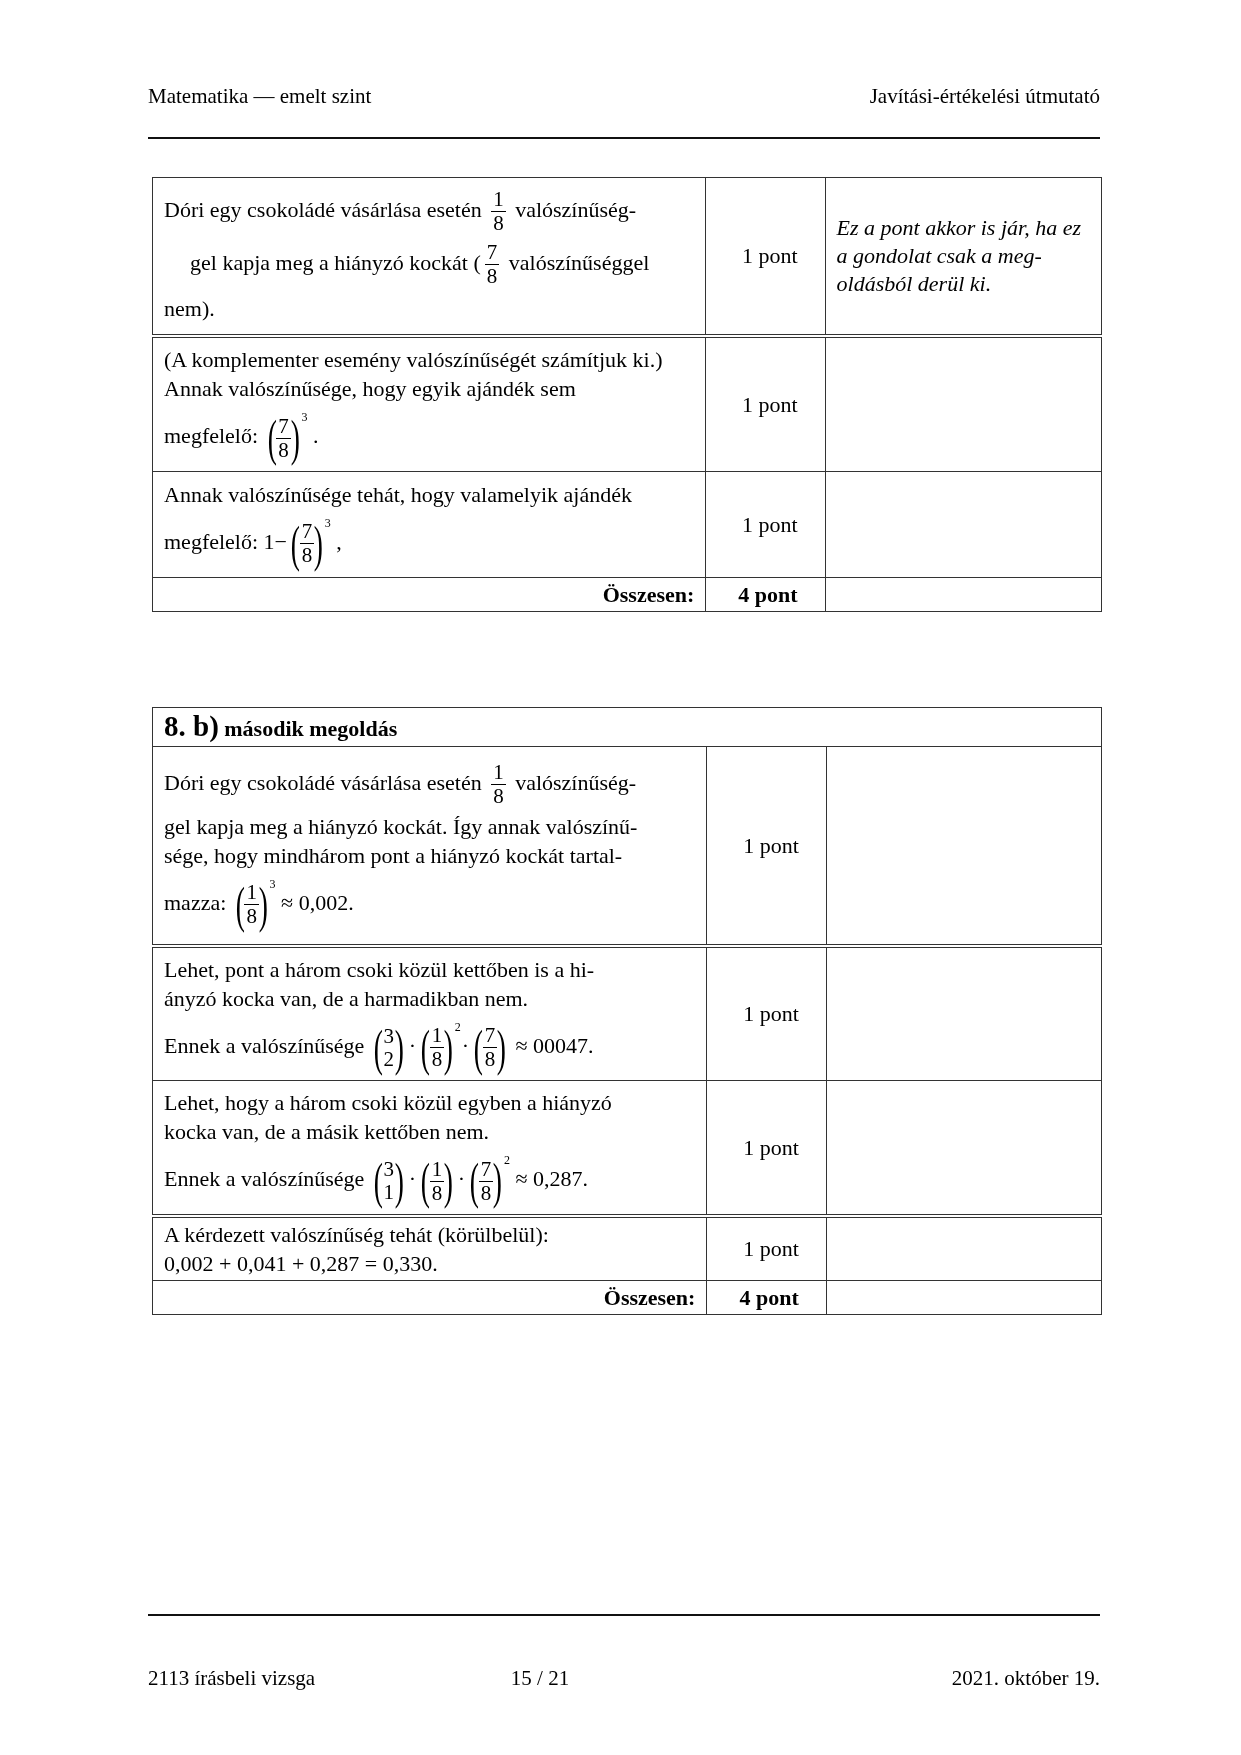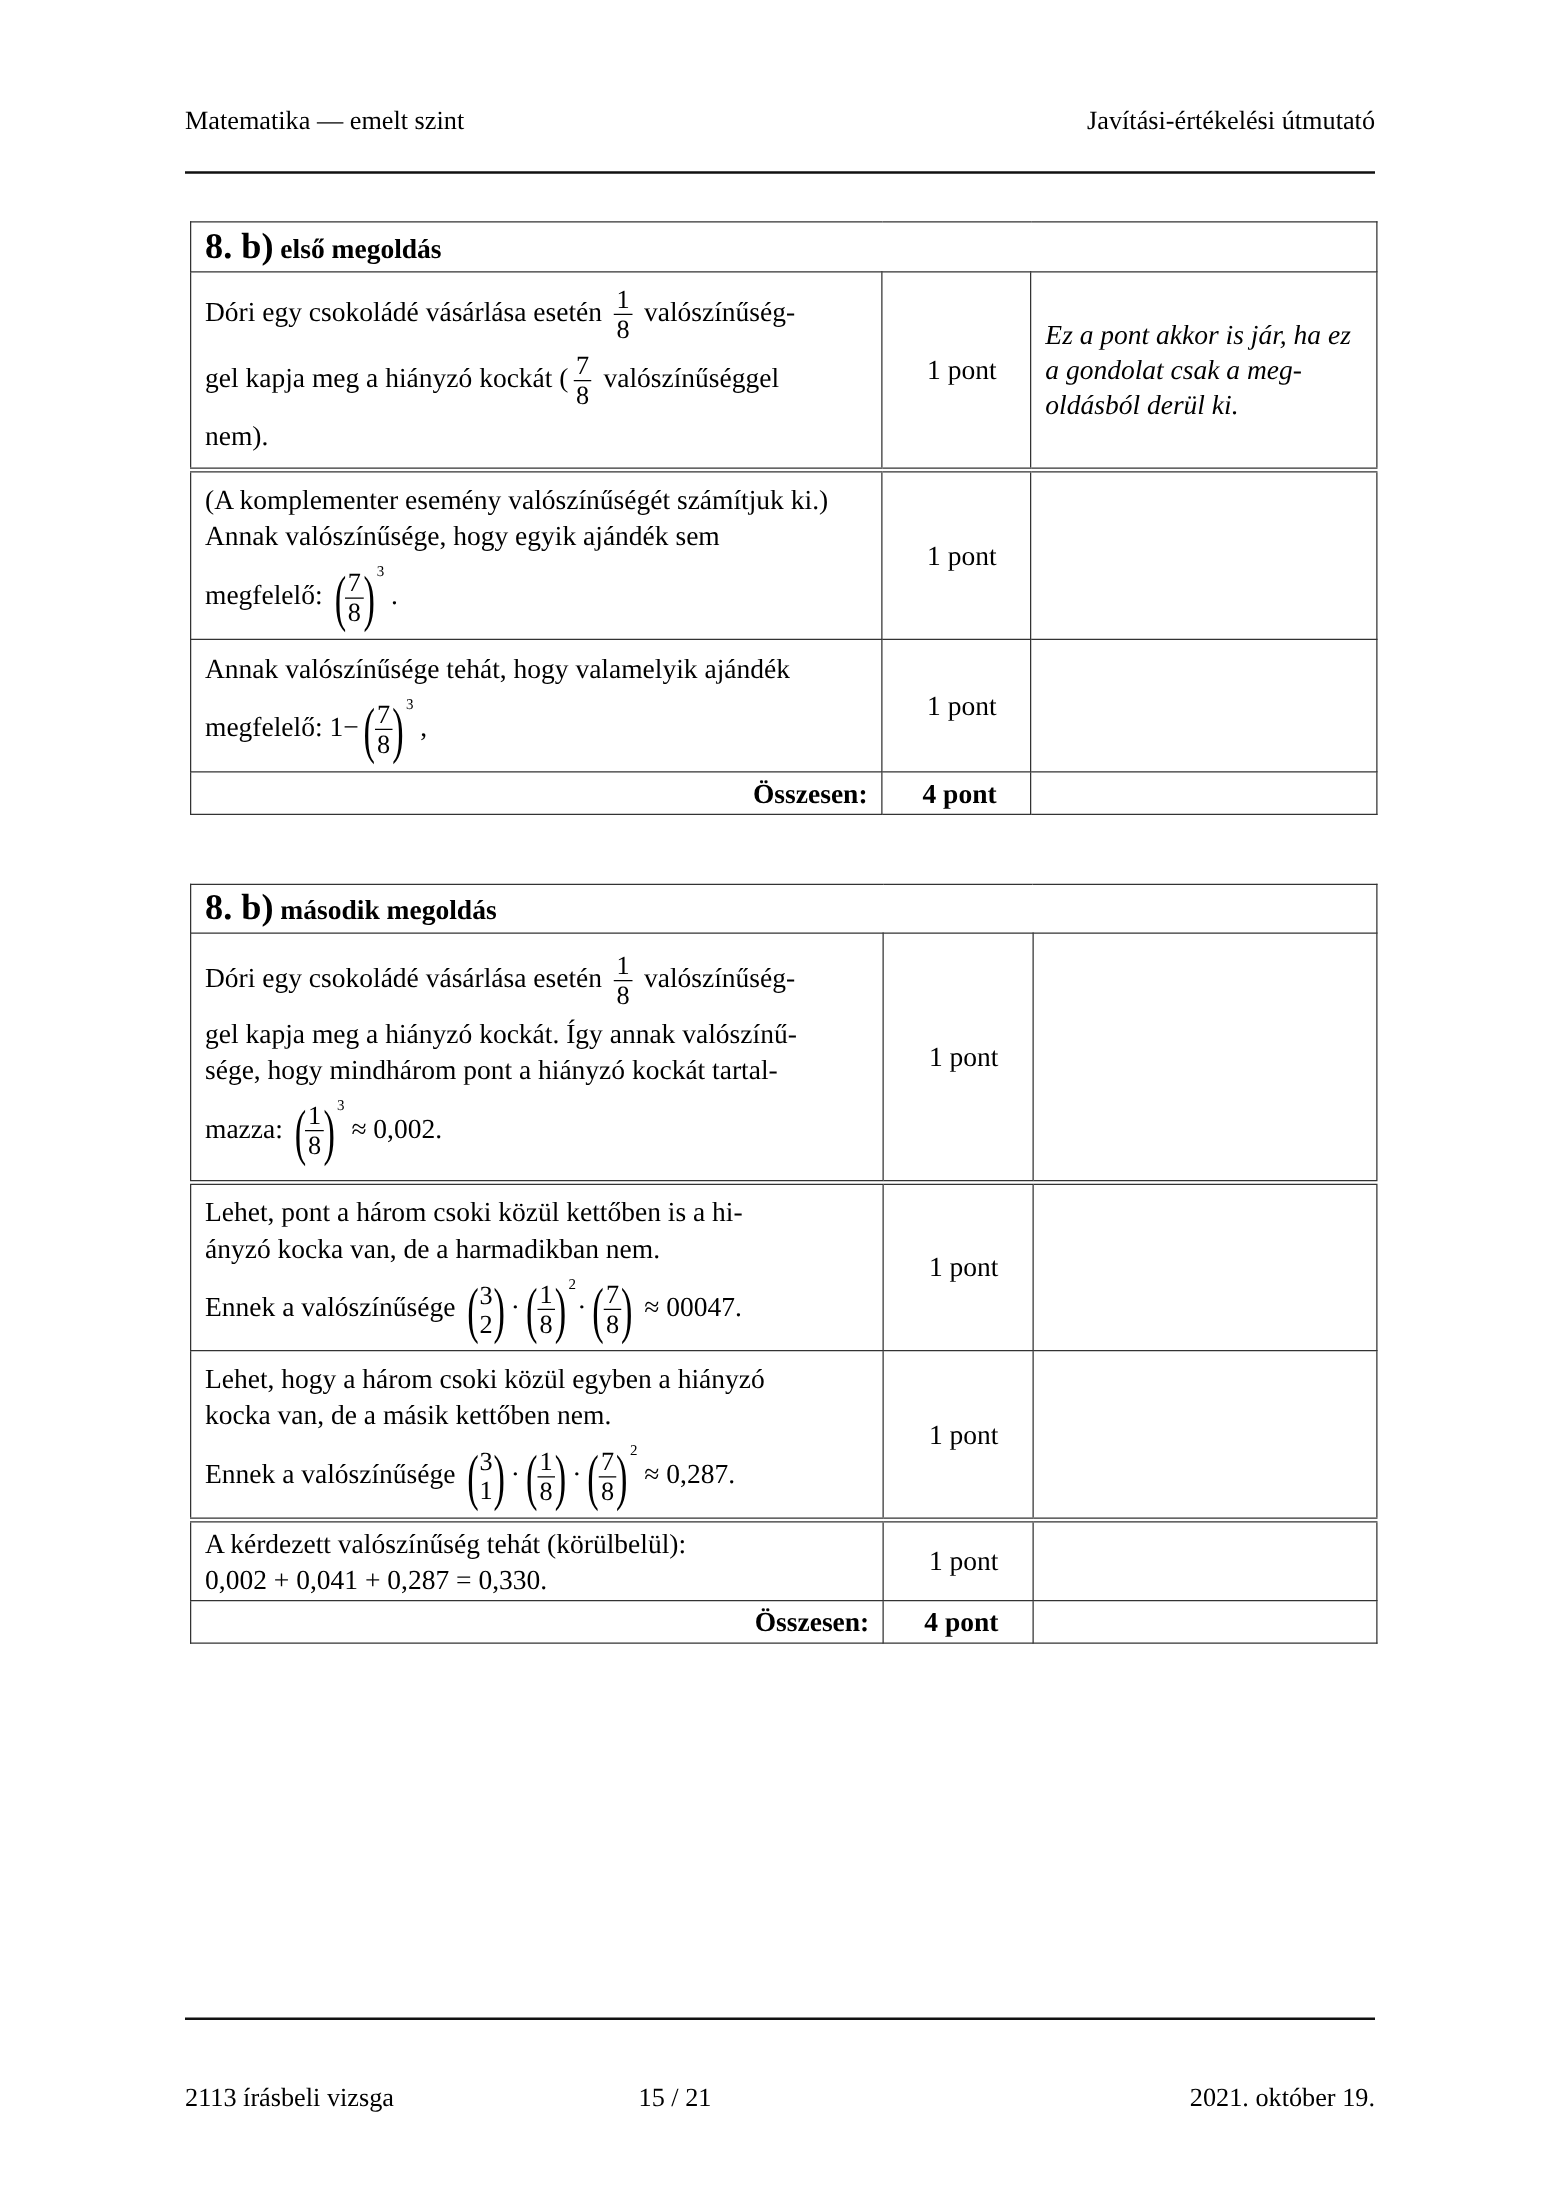--- a/index.html
+++ b/index.html
@@ -42,37 +42,31 @@
 </style>
 </head>
 <body>
 
 <div class="hdr-left">Matematika — emelt szint</div>
 <div class="hdr-right">Javítási-értékelési útmutató</div>
 <div class="rule" style="top:137px;"></div>
 
 <table class="sol" style="top:177px;">
   <tbody>
-      <tr style="height:40px;">
-    <td colspan="3">
-      <span class="title-big">8. b)</span>
-      <span class="title-small">első megoldás</span>
-    </td>
-  </tr>
   <tr style="height:158px;">
     <td class="c1">
       <span class="line" style="margin-bottom:6px;">
         <span>Dóri egy csokoládé vásárlása esetén</span>
         <span class="frac">
               <span class="num">1</span>
               <span>8</span>
             </span>
         <span>valószínűség-</span>
       </span>
-      <span class="line" style="margin-bottom:6px;">
+      <span class="line" style="margin-bottom:6px;margin-left:26px;">
         <span>gel kapja meg a hiányzó kockát (</span><span class="frac">
               <span class="num">7</span>
               <span>8</span>
             </span>
         <span>valószínűséggel</span>
       </span>
       <span class="line">nem).</span>
     </td>
     <td class="c2">1 pont</td>
     <td class="c3 note" style="vertical-align:top; padding-top:36px;">Ez a pont akkor is jár, ha ez a gondolat csak a meg-oldásból derül ki.</td>

